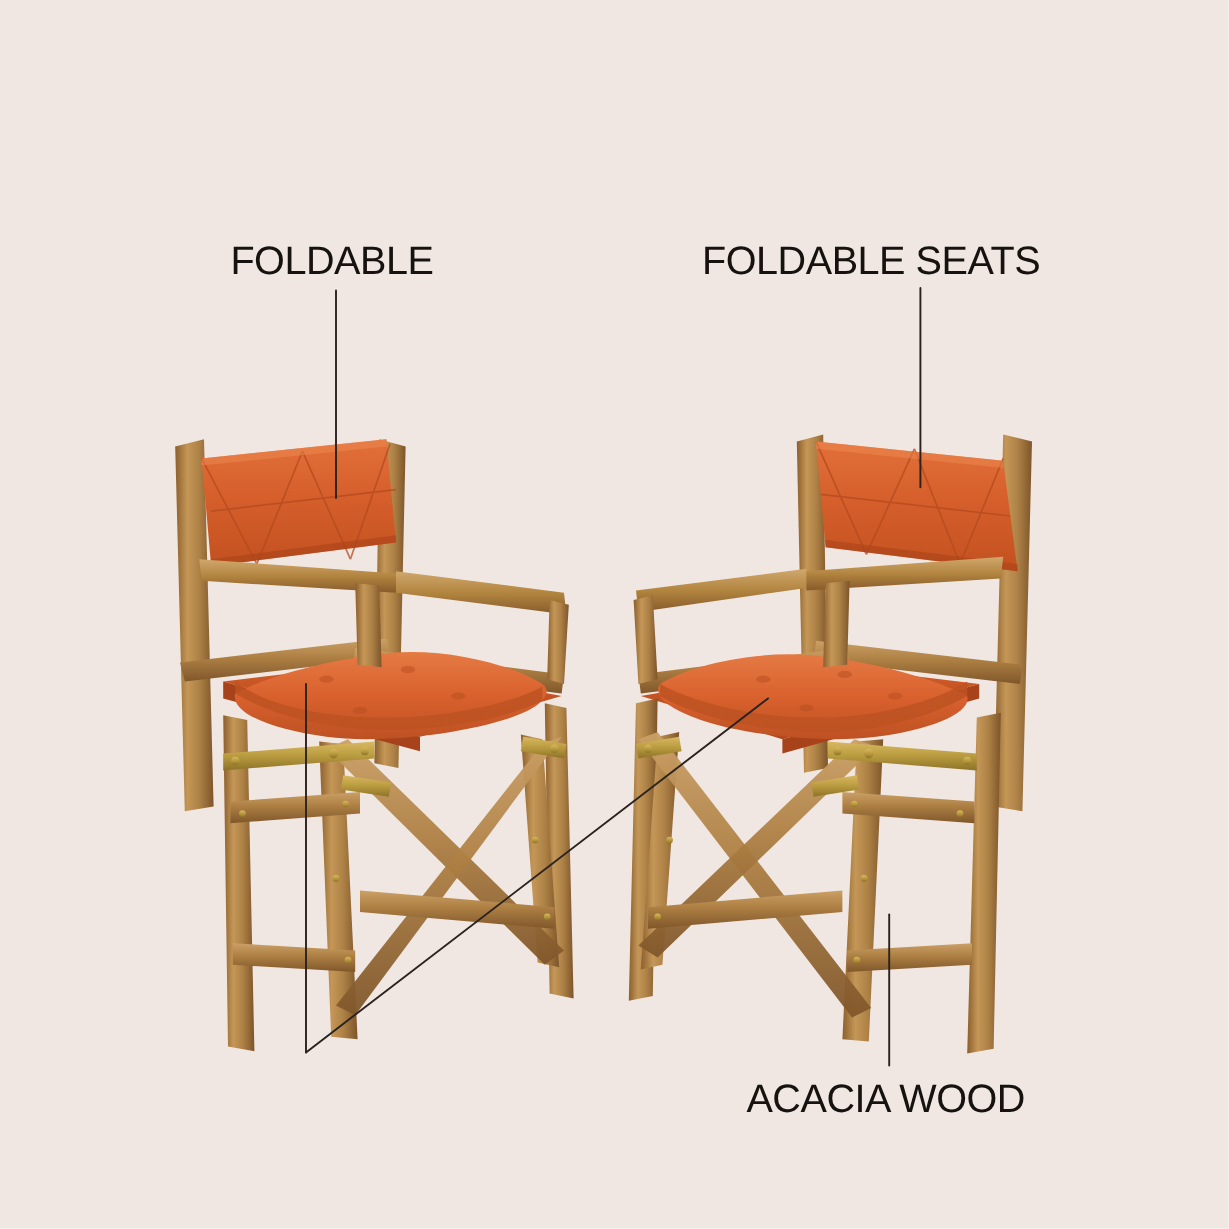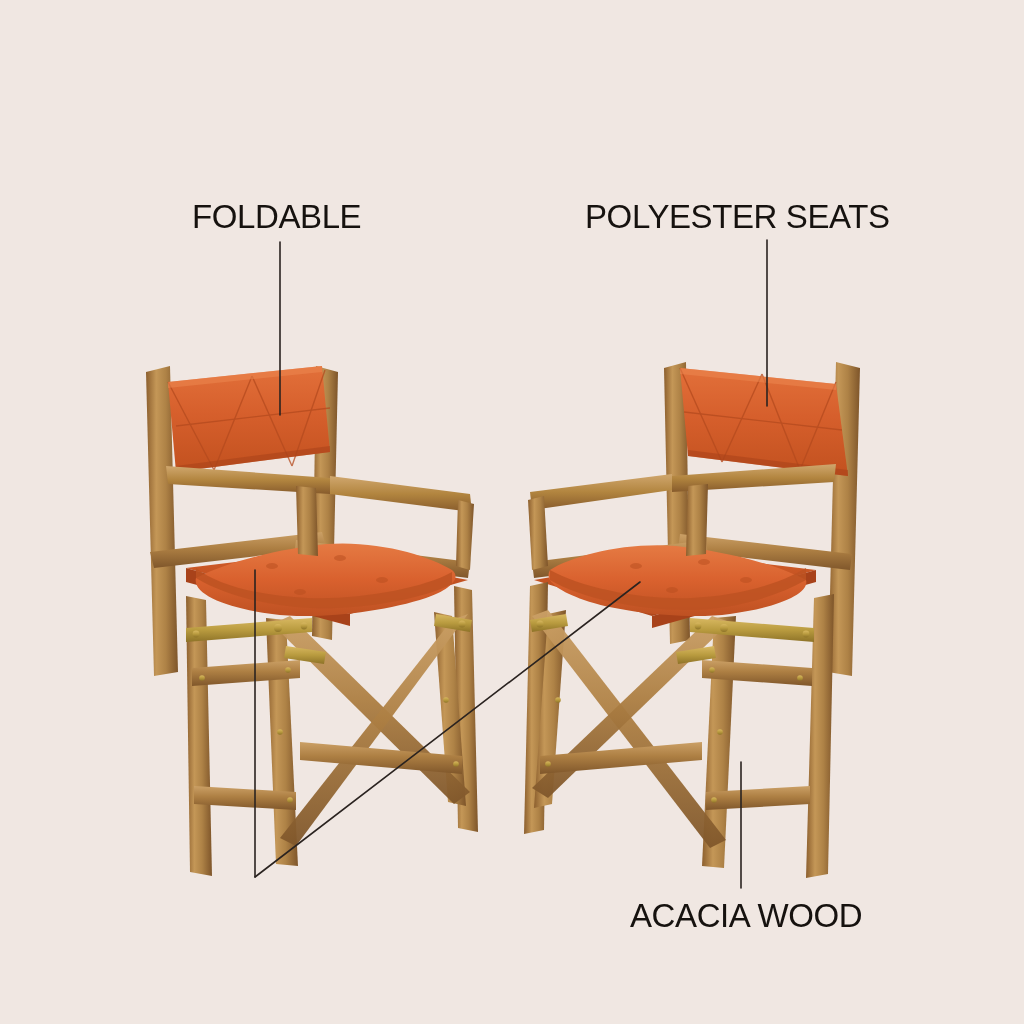--- a/index.html
+++ b/index.html
@@ -21,21 +21,21 @@
     line-height:1.13;
     letter-spacing:-0.4px;
     white-space:pre;
     font-weight:400;
     text-align:center;
   }
   .callout.center{text-align:center;}
   #lbl-foldable{left:192px;top:198px;}
   #lbl-polyester{left:585px;top:198px;}
   #lbl-removable{left:90px;top:895px;width:342px;text-align:center;}
-  #lbl-acacia{left:622px;top:897px;margin-left:8px;}
+  #lbl-acacia{left:622px;top:897px;}
 </style>
 </head>
 <body>
 
 <div id="stage">
 
   <svg id="scene" viewBox="0 0 1024 1024" width="1024" height="1024">
     <defs>
       <linearGradient id="woodV" x1="0" y1="0" x2="1" y2="0">
         <stop offset="0" stop-color="#8C5F2E"></stop>
@@ -238,18 +238,18 @@
       <line x1="280" y1="242" x2="280" y2="415"></line>
       <line x1="767" y1="240" x2="767" y2="406"></line>
       <line x1="255" y1="570" x2="255" y2="877"></line>
       <line x1="640" y1="582" x2="255" y2="877"></line>
       <line x1="741" y1="762" x2="741" y2="888"></line>
     </g>
   </svg>
 
   <div class="callout" id="lbl-foldable">FOLDABLE</div>
 
-  <div class="callout" id="lbl-polyester">POLYESTER SEATS</div>
+  <div class="callout" id="lbl-polyester">FOLDABLE SEATS</div>
 
 
   <div class="callout" id="lbl-acacia">ACACIA WOOD</div>
 
 </div>
 
 </body></html>

